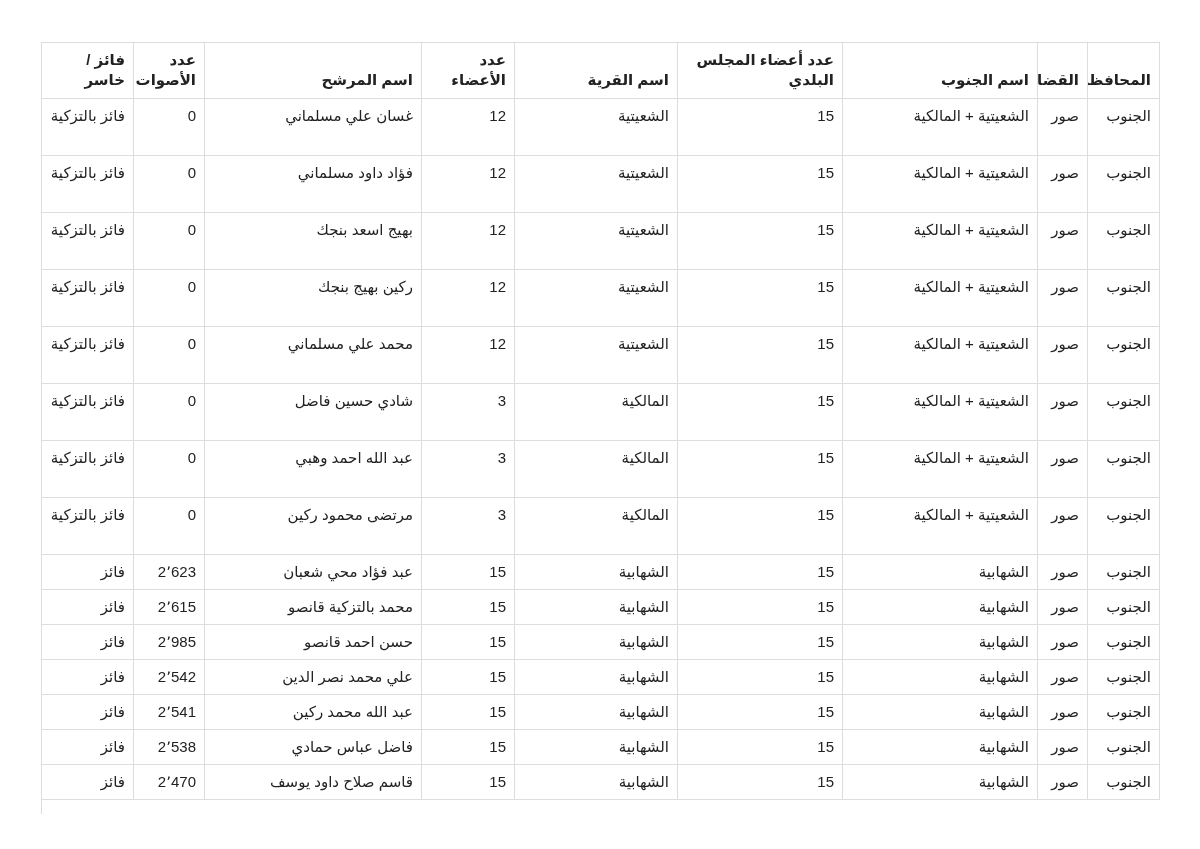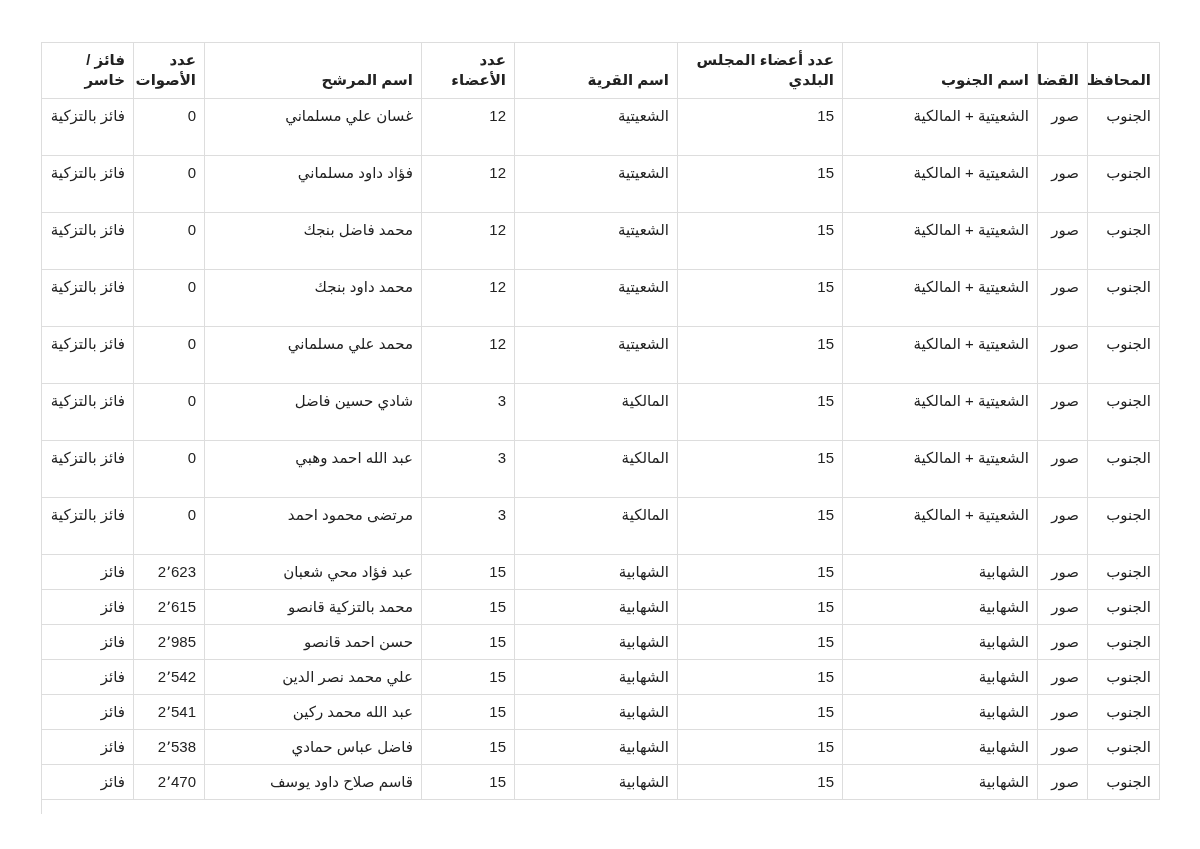--- a/index.html
+++ b/index.html
@@ -107,32 +107,32 @@
     <td>0</td>
     <td>فائز بالتزكية</td>
   </tr>
         <tr class="tall">
     <td>الجنوب</td>
     <td>صور</td>
     <td>الشعيتية + المالكية</td>
     <td class="pad-lg">15</td>
     <td>الشعيتية</td>
     <td class="pad-lg">12</td>
-    <td>محمد فاضل بنجك</td>
-    <td>0</td>
-    <td>فائز بالتزكية</td>
-  </tr>
-        <tr class="tall">
-    <td>الجنوب</td>
-    <td>صور</td>
-    <td>الشعيتية + المالكية</td>
-    <td class="pad-lg">15</td>
-    <td>الشعيتية</td>
-    <td class="pad-lg">12</td>
-    <td>محمد داود بنجك</td>
+    <td>بهيج اسعد بنجك</td>
+    <td>0</td>
+    <td>فائز بالتزكية</td>
+  </tr>
+        <tr class="tall">
+    <td>الجنوب</td>
+    <td>صور</td>
+    <td>الشعيتية + المالكية</td>
+    <td class="pad-lg">15</td>
+    <td>الشعيتية</td>
+    <td class="pad-lg">12</td>
+    <td>ركين بهيج بنجك</td>
     <td>0</td>
     <td>فائز بالتزكية</td>
   </tr>
         <tr class="tall">
     <td>الجنوب</td>
     <td>صور</td>
     <td>الشعيتية + المالكية</td>
     <td class="pad-lg">15</td>
     <td>الشعيتية</td>
     <td class="pad-lg">12</td>
@@ -162,21 +162,21 @@
     <td>0</td>
     <td>فائز بالتزكية</td>
   </tr>
         <tr class="tall">
     <td>الجنوب</td>
     <td>صور</td>
     <td>الشعيتية + المالكية</td>
     <td class="pad-lg">15</td>
     <td>المالكية</td>
     <td class="pad-lg">3</td>
-    <td>مرتضى محمود احمد</td>
+    <td>مرتضى محمود ركين</td>
     <td>0</td>
     <td>فائز بالتزكية</td>
   </tr>
         <tr class="short">
     <td>الجنوب</td>
     <td>صور</td>
     <td>الشهابية</td>
     <td class="pad-lg">15</td>
     <td>الشهابية</td>
     <td class="pad-lg">15</td>

